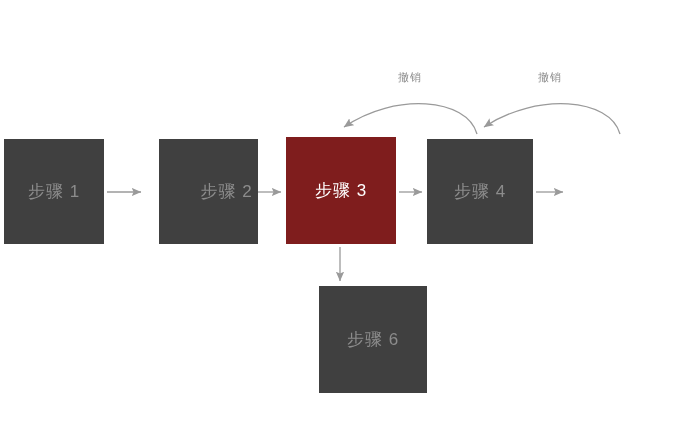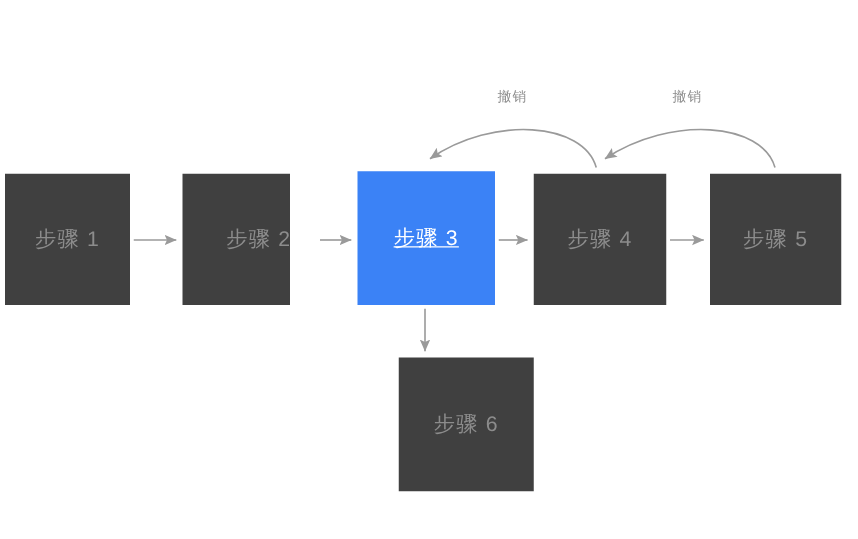--- a/index.html
+++ b/index.html
@@ -34,23 +34,22 @@
     align-items: center;
     justify-content: center;
     background: #404040;
     color: #8c8c8c;
     font-size: 17px;
     letter-spacing: 1px;
     white-space: nowrap;
     user-select: none;
   }
   .node.active {
-    background: #3b82f6;
+    background: #7f1d1d;
     color: #ffffff;
-    text-decoration: underline;
   }
   .edge-label {
     position: absolute;
     color: #8c8c8c;
     font-size: 11px;
     letter-spacing: 1px;
     white-space: nowrap;
     user-select: none;
     text-align: center;
   }
@@ -93,35 +92,32 @@
 
     <g>
       <path d="M620,134 C610,98 537,92 484,127" fill="none" stroke="#9a9a9a" stroke-width="1.3" marker-end="url(#arrowhead)"></path>
     </g>
   </svg>
 
   <div class="node" style="left:4px; top:139px; width:100px; height:105px;">
     <span>步骤 1</span>
   </div>
 
-  <div class="node" style="left:146px; top:139px; width:86px; height:105px;padding-left:36px;">
+  <div class="node" style="left:159px; top:139px; width:99px; height:105px;padding-left:36px;">
     <span>步骤 2</span>
   </div>
 
   <div class="node active" style="left:286px; top:137px; width:110px; height:107px;">
     <span>步骤 3</span>
   </div>
 
   <div class="node" style="left:427px; top:139px; width:106px; height:105px;">
     <span>步骤 4</span>
   </div>
 
-  <div class="node" style="left:568px; top:139px; width:105px; height:105px;">
-    <span>步骤 5</span>
-  </div>
 
   <div class="node" style="left:285px; top:286px; width:108px; height:107px;margin-left:34px;">
     <span>步骤 6</span>
   </div>
 
   <div class="edge-label" style="left:382px; top:70px; width:56px;">撤销</div>
 
   <div class="edge-label" style="left:522px; top:70px; width:56px;">撤销</div>
 
 </div>

